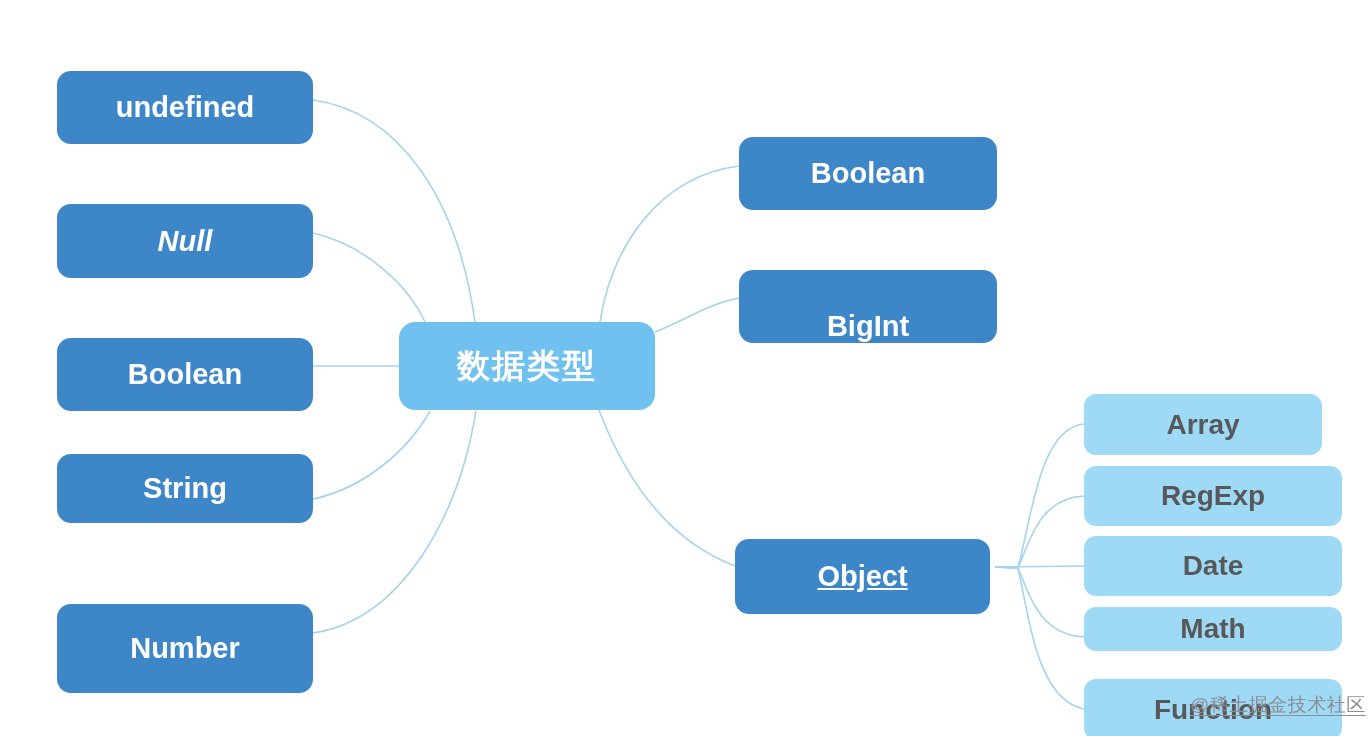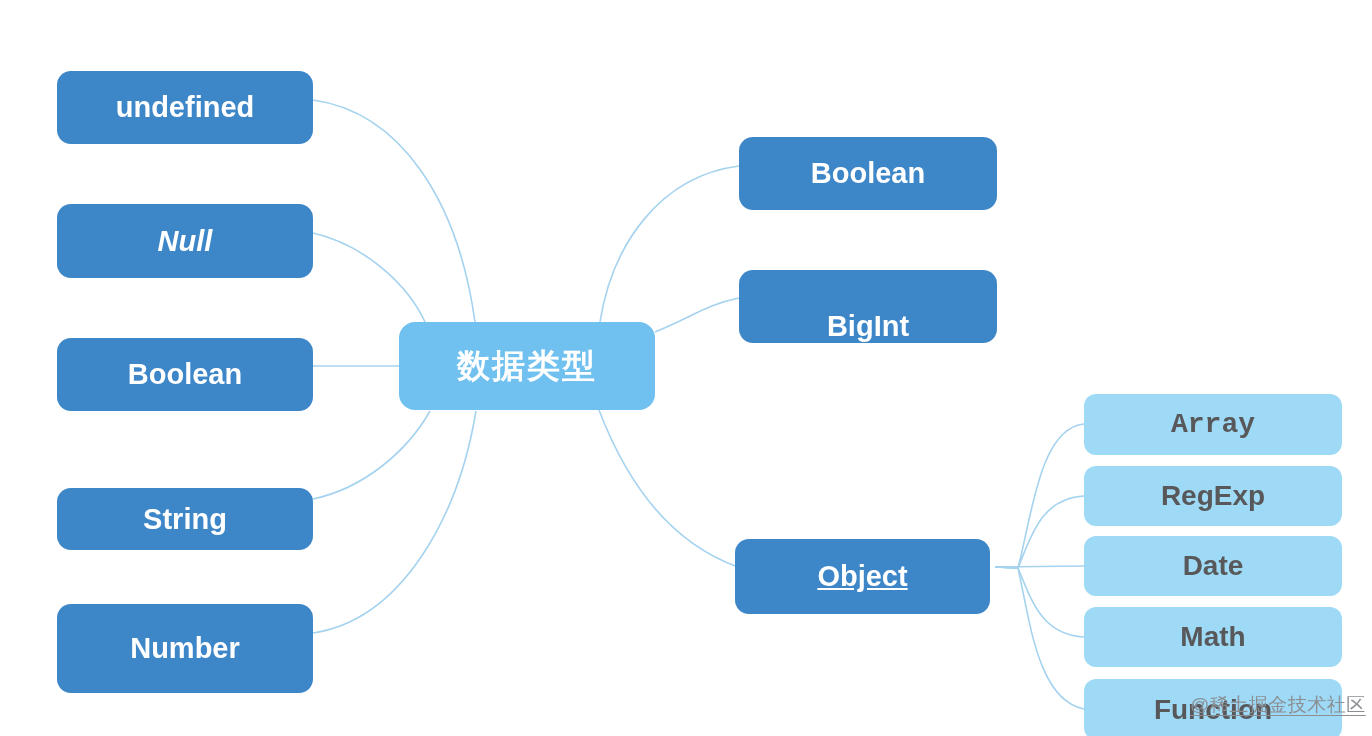--- a/index.html
+++ b/index.html
@@ -58,50 +58,50 @@
 
 <div class="node node-primary" style="left:57px;top:63px;width:256px;height:73px;">
   <span>undefined</span>
 </div>
 <div class="node node-primary" style="left:57px;top:196px;width:256px;height:74px;font-style:italic;">
   <span>Null</span>
 </div>
 <div class="node node-primary" style="left:57px;top:330px;width:256px;height:73px;">
   <span>Boolean</span>
 </div>
-<div class="node node-primary" style="left:57px;top:480px;width:256px;height:62px;justify-content:center;">
+<div class="node node-primary" style="left:57px;top:446px;width:256px;height:69px;justify-content:center;">
   <span>String</span>
 </div>
 <div class="node node-primary" style="left:57px;top:596px;width:256px;height:89px;">
   <span>Number</span>
 </div>
 
 <div class="node node-root" style="left:399px;top:322px;width:256px;height:88px;">
   <span>数据类型</span>
 </div>
 
 <div class="node node-primary" style="left:739px;top:129px;width:258px;height:73px;">
   <span>Boolean</span>
 </div>
 <div class="node node-primary" style="left:739px;top:262px;width:258px;height:73px;align-items:flex-end;">
   <span>BigInt</span>
 </div>
 <div class="node node-primary" style="left:735px;top:531px;width:255px;height:75px;text-decoration:underline;">
   <span>Object</span>
 </div>
 
-<div class="node node-child" style="left:1084px;top:394px;width:258px;height:61px;font-family:Liberation Mono, monospace;">
+<div class="node node-child" style="left:1084px;top:394px;width:238px;height:61px;">
   <span>Array</span>
 </div>
 <div class="node node-child" style="left:1084px;top:466px;width:258px;height:60px;">
   <span>RegExp</span>
 </div>
 <div class="node node-child" style="left:1084px;top:536px;width:258px;height:60px;">
   <span>Date</span>
 </div>
-<div class="node node-child" style="left:1084px;top:607px;width:258px;height:60px;">
+<div class="node node-child" style="left:1084px;top:607px;width:258px;height:44px;">
   <span>Math</span>
 </div>
 <div class="node node-child" style="left:1084px;top:679px;width:258px;height:61px;">
   <span>Function</span>
 </div>
 
 <div class="watermark">@稀土掘金技术社区</div>
 
 </body></html>

